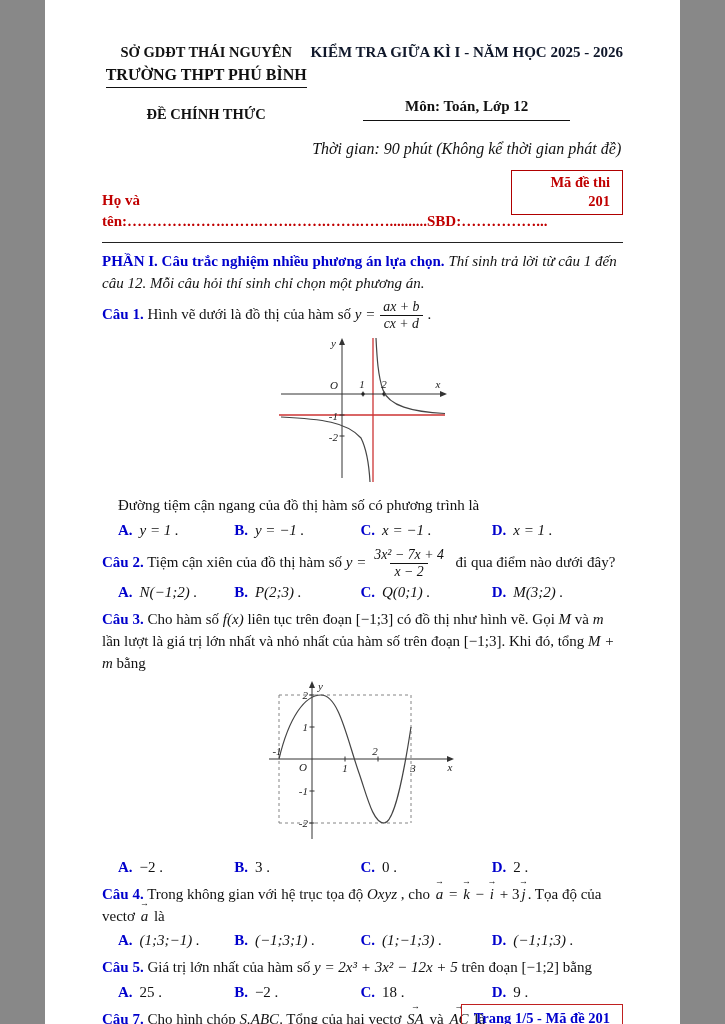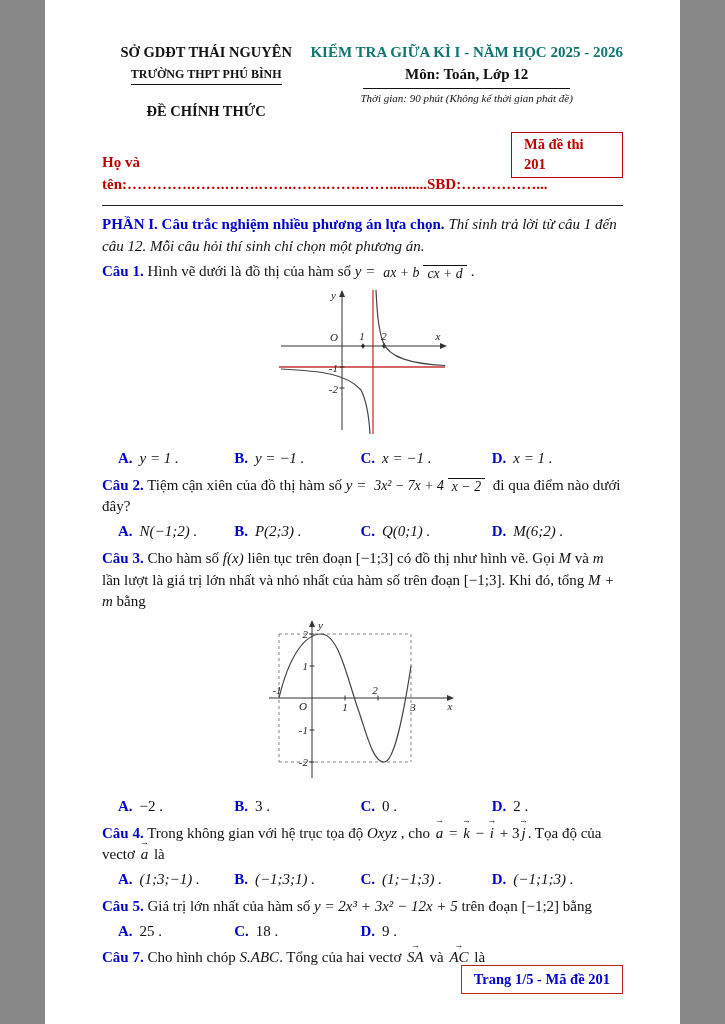--- a/index.html
+++ b/index.html
@@ -7,41 +7,41 @@
   .page {
     width: 635px; min-height: 1024px; background: #fff; margin: 0 auto;
     position: relative; padding: 42px 57px 30px 57px; color: #111;
     font-size: 15px; line-height: 1.45;
   }
   
   .header { display: flex; }
   .header-left { width: 40%; text-align: center; }
   .header-right { width: 60%; text-align: center; }
   .dept { font-weight: bold; font-size: 14.5px; }
-  .school { font-weight: bold; font-size: 12px; display: inline-block; border-bottom: 1.4px solid #111; padding-bottom: 1px; }
+  .school { font-weight: bold; font-size: 16px; display: inline-block; border-bottom: 1.4px solid #111; padding-bottom: 1px; }
   .official { font-weight: bold; font-size: 14.5px; margin-top: 16px; }
-  .exam-title { color: #0f766e; font-weight: bold; font-size: 15px; }
-  .subject { font-weight: bold; font-size: 15px; display: inline-block; border-bottom: 1.2px solid #111; padding: 0 42px 2px 42px; }
-  .duration { font-style: italic; font-size: 11px; margin-top: 2px; }
+  .exam-title { color: #0f172a; font-weight: bold; font-size: 15px; }
+  .subject { font-weight: bold; font-size: 15px; display: inline-block; border-bottom: 1.2px solid #111; padding: 0 42px 2px 42px; margin-top: 32px; }
+  .duration { font-style: italic; font-size: 16px; margin-top: 16px; }
   
   .name-row { position: relative; margin-top: 30px; padding-right: 135px; }
   .name-line { color: #c00000; font-weight: bold; font-size: 15px; }
   .code-box {
     position: absolute; right: 0; top: -20px; min-width: 112px;
     border: 1.7px solid #b00000; color: #c00000; font-weight: bold;
-    text-align: left; font-size: 14.5px; line-height: 1.35; padding: 2px 12px;
+    text-align: right; font-size: 14.5px; line-height: 1.35; padding: 2px 12px;
   }
   .rule { border: none; border-top: 1.7px solid #222; margin: 9px 0 8px 0; }
   
   .blue { color: #0000cc; font-weight: bold; }
   .instr { font-style: italic; }
   .q { margin: 4px 0 3px 0; }
   .subq { margin: 2px 0 2px 16px; }
   .math { font-style: italic; }
-  .frac { display: inline-flex; flex-direction: row; align-items: center; vertical-align: middle; font-style: italic; margin: 0 4px; line-height: 1.15; font-size: 0.92em; }
+  .frac { display: inline-flex; flex-direction: column; align-items: center; vertical-align: middle; font-style: italic; margin: 0 4px; line-height: 1.15; font-size: 0.92em; }
   .frac .num { padding: 0 4px; }
   .frac .den { border-top: 1px solid #111; padding: 0 4px; }
   .options { display: grid; grid-template-columns: 23% 25% 26% 26%; padding-left: 16px; margin: 3px 0 5px 0; }
   .letter { color: #0000cc; font-weight: bold; margin-right: 7px; }
   .math-opts .otext { font-style: italic; text-align: right; }
   .vec { font-style: italic; position: relative; display: inline-block; padding: 0 2px; }
   .vec::before { content: "\2192"; position: absolute; top: -0.95em; left: 50%; transform: translateX(-50%); font-size: 0.6em; font-style: normal; }
   
   .graph-wrap { text-align: center; margin: 5px 0 2px 0; }
   .graph-wrap svg { overflow: visible; }
@@ -117,20 +117,21 @@
       <text class="glabel" x="59" y="11" text-anchor="end">y</text>
       <text class="glabel" x="161" y="52" text-anchor="middle">x</text>
       <text class="glabel" x="61" y="53" text-anchor="end">O</text>
       <text class="glabel" x="85" y="52" text-anchor="middle">1</text>
       <text class="glabel" x="107" y="52" text-anchor="middle">2</text>
       <text class="glabel" x="61" y="84" text-anchor="end">-1</text>
       <text class="glabel" x="61" y="105" text-anchor="end">-2</text>
     </svg>
   </div>
 
+  <p class="subq">Đường tiệm cận ngang của đồ thị hàm số có phương trình là</p>
 
   <div class="options math-opts">
     <span class="opt"><span class="letter">A.</span><span class="otext">y = 1 .</span></span>
     <span class="opt"><span class="letter">B.</span><span class="otext">y = −1 .</span></span>
     <span class="opt"><span class="letter">C.</span><span class="otext">x = −1 .</span></span>
     <span class="opt"><span class="letter">D.</span><span class="otext">x = 1 .</span></span>
   </div>
 
   <p class="q">
     <span class="blue">Câu 2.</span>
@@ -138,21 +139,21 @@
     <span class="math">y =</span><span class="frac">
         <span class="num">3x² − 7x + 4</span>
         <span class="den">x − 2</span>
       </span>
     <span>đi qua điểm nào dưới đây?</span>
   </p>
   <div class="options math-opts">
     <span class="opt"><span class="letter">A.</span><span class="otext">N(−1;2) .</span></span>
     <span class="opt"><span class="letter">B.</span><span class="otext">P(2;3) .</span></span>
     <span class="opt"><span class="letter">C.</span><span class="otext">Q(0;1) .</span></span>
-    <span class="opt"><span class="letter">D.</span><span class="otext">M(6;2) .</span></span>
+    <span class="opt"><span class="letter">D.</span><span class="otext">M(3;2) .</span></span>
   </div>
 
   <p class="q">
     <span class="blue">Câu 3.</span>
     <span>Cho hàm số </span><span class="math">f(x)</span><span> liên tục trên đoạn [−1;3] có đồ thị như hình vẽ. Gọi </span><span class="math">M</span><span> và </span><span class="math">m</span><span> lần lượt là giá trị lớn nhất và nhỏ nhất của hàm số trên đoạn [−1;3]. Khi đó, tổng </span><span class="math">M + m</span><span> bằng</span>
   </p>
 
   <div class="graph-wrap">
     <svg width="192" height="168" viewBox="0 0 192 168">
 
@@ -206,20 +207,21 @@
     <span class="opt"><span class="letter">C.</span><span class="otext">(1;−1;3) .</span></span>
     <span class="opt"><span class="letter">D.</span><span class="otext">(−1;1;3) .</span></span>
   </div>
 
   <p class="q">
     <span class="blue">Câu 5.</span>
     <span>Giá trị lớn nhất của hàm số </span><span class="math">y = 2x³ + 3x² − 12x + 5</span><span> trên đoạn [−1;2] bằng</span>
   </p>
   <div class="options">
     <span class="opt"><span class="letter">A.</span><span class="otext">25 .</span></span>
+    <span class="opt"><span class="letter">B.</span><span class="otext">−2 .</span></span>
     <span class="opt"><span class="letter">C.</span><span class="otext">18 .</span></span>
     <span class="opt"><span class="letter">D.</span><span class="otext">9 .</span></span>
   </div>
 
   <p class="q">
     <span class="blue">Câu 7.</span>
     <span>Cho hình chóp </span><span class="math">S.ABC</span><span>. Tổng của hai vectơ </span><span class="vec">SA</span><span> và </span><span class="vec">AC</span><span>  là</span>
   </p>
 
   <div class="footer-box">

